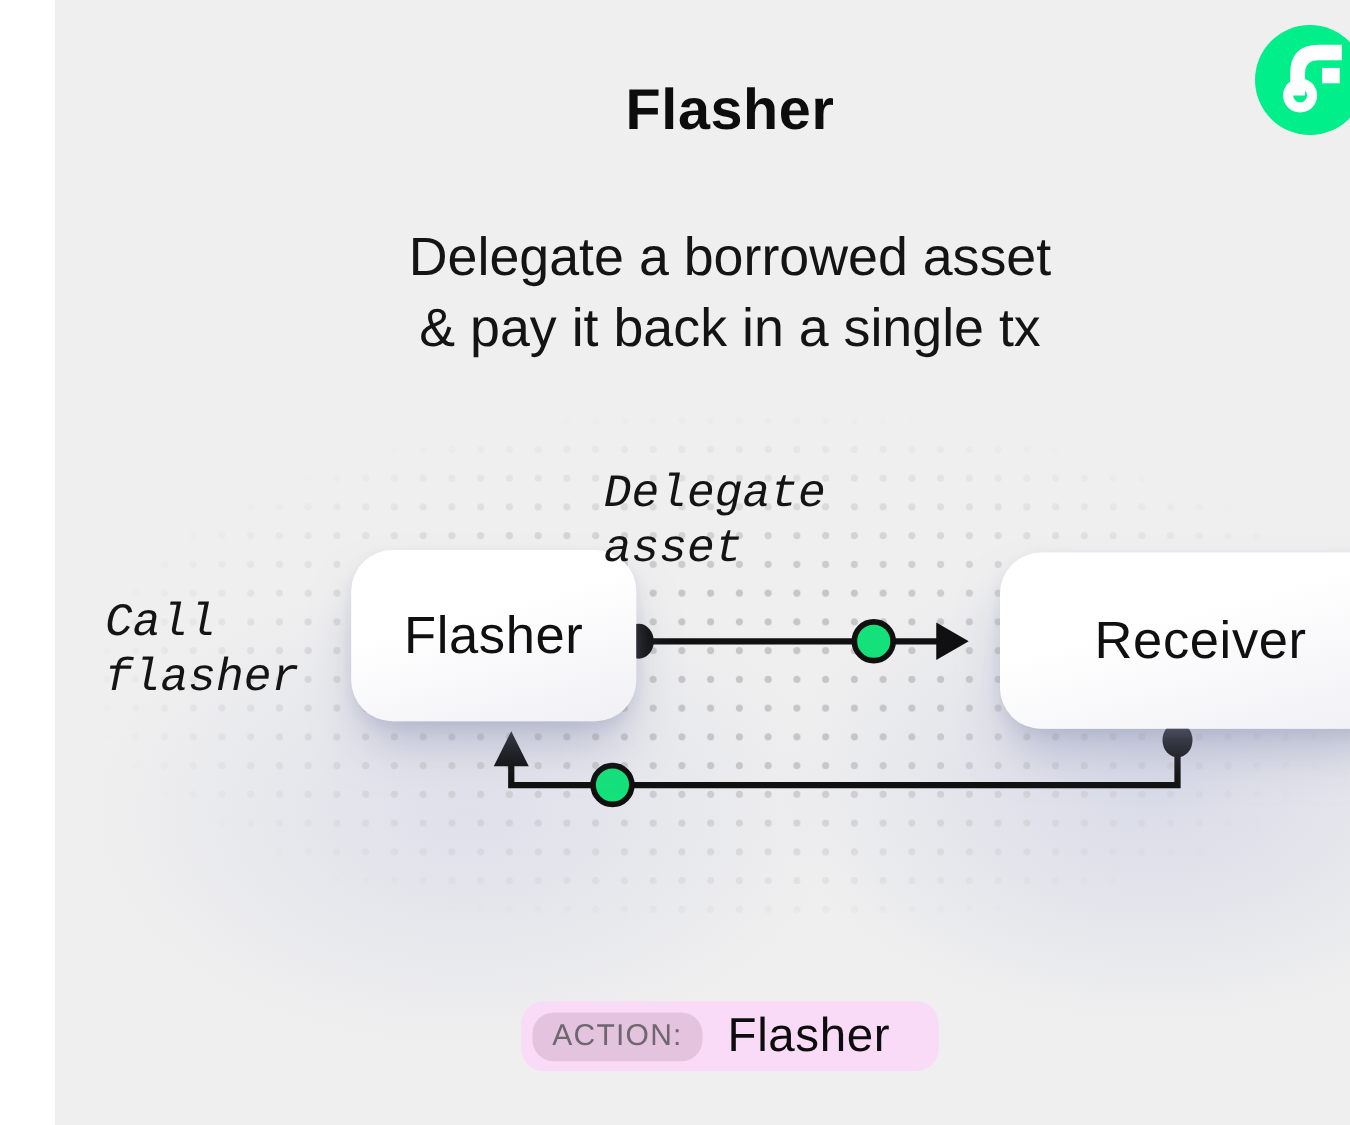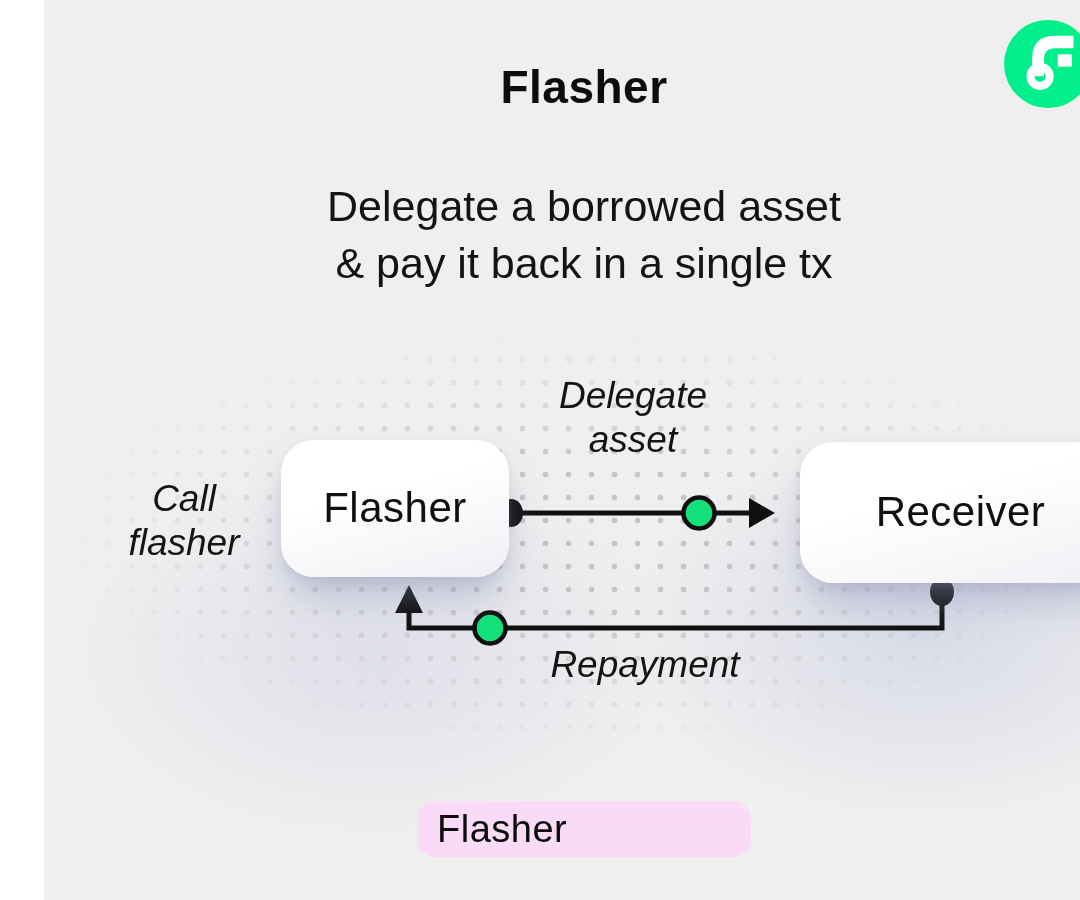--- a/index.html
+++ b/index.html
@@ -51,21 +51,21 @@
     border-radius:33px;
     box-shadow:0 24px 38px -8px rgba(138,144,180,.5), 0 4px 10px rgba(138,144,180,.16);
     font-size:42px;letter-spacing:.5px;color:#101010;text-align:center;line-height:1.15;
   }
   .node-flasher{left:237px;top:440px;width:228px;height:137px;}
   .node-receiver{left:756px;top:442px;width:321px;height:141px;}
   .node .two-line span{display:block;}
 
   
   .edge-label{
-    position:absolute;text-align:center;font-style:italic;font-size:37px;line-height:44px;color:#141414;
+    position:absolute;font-style:italic;font-size:37px;line-height:44px;color:#141414;font-family:Liberation Mono, monospace;
   }
   .edge-label span{display:block;}
   .lbl-delegate{left:439px;top:374px;width:300px;}
   .lbl-call{left:40px;top:477px;width:200px;}
   .lbl-repayment{left:451px;top:643px;width:300px;}
 
   
   .badge{
     position:absolute;left:373px;top:801px;width:334px;height:56px;border-radius:18px;
     background:#f9dbf7;display:flex;align-items:center;
@@ -139,21 +139,19 @@
   <div class="edge-label lbl-delegate">
     <span>Delegate</span>
     <span>asset</span>
   </div>
 
   <div class="edge-label lbl-call">
     <span>Call</span>
     <span>flasher</span>
   </div>
 
-  <div class="edge-label lbl-repayment">
-    <span>Repayment</span>
-  </div>
 
   <div class="badge">
+    <span class="badge-label">ACTION:</span>
     <span class="badge-value">Flasher</span>
   </div>
 
 </div>
 
 </body></html>

